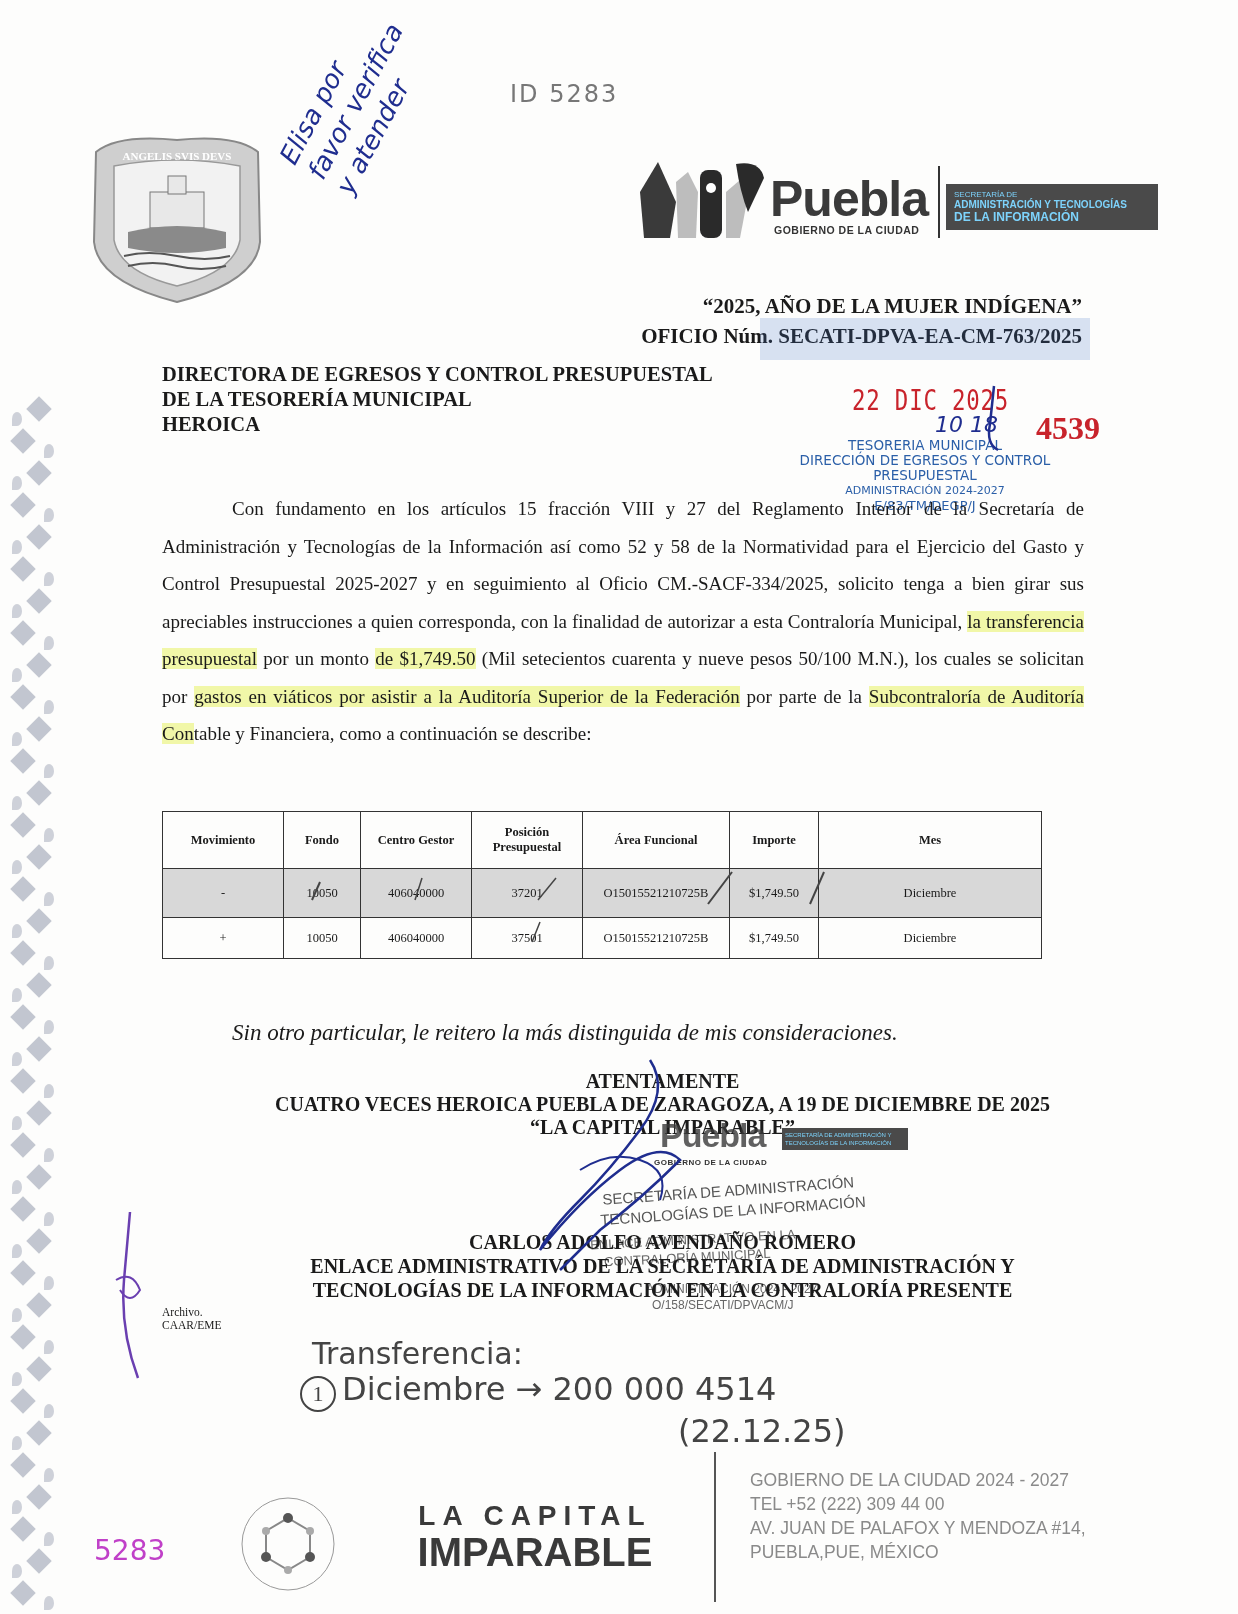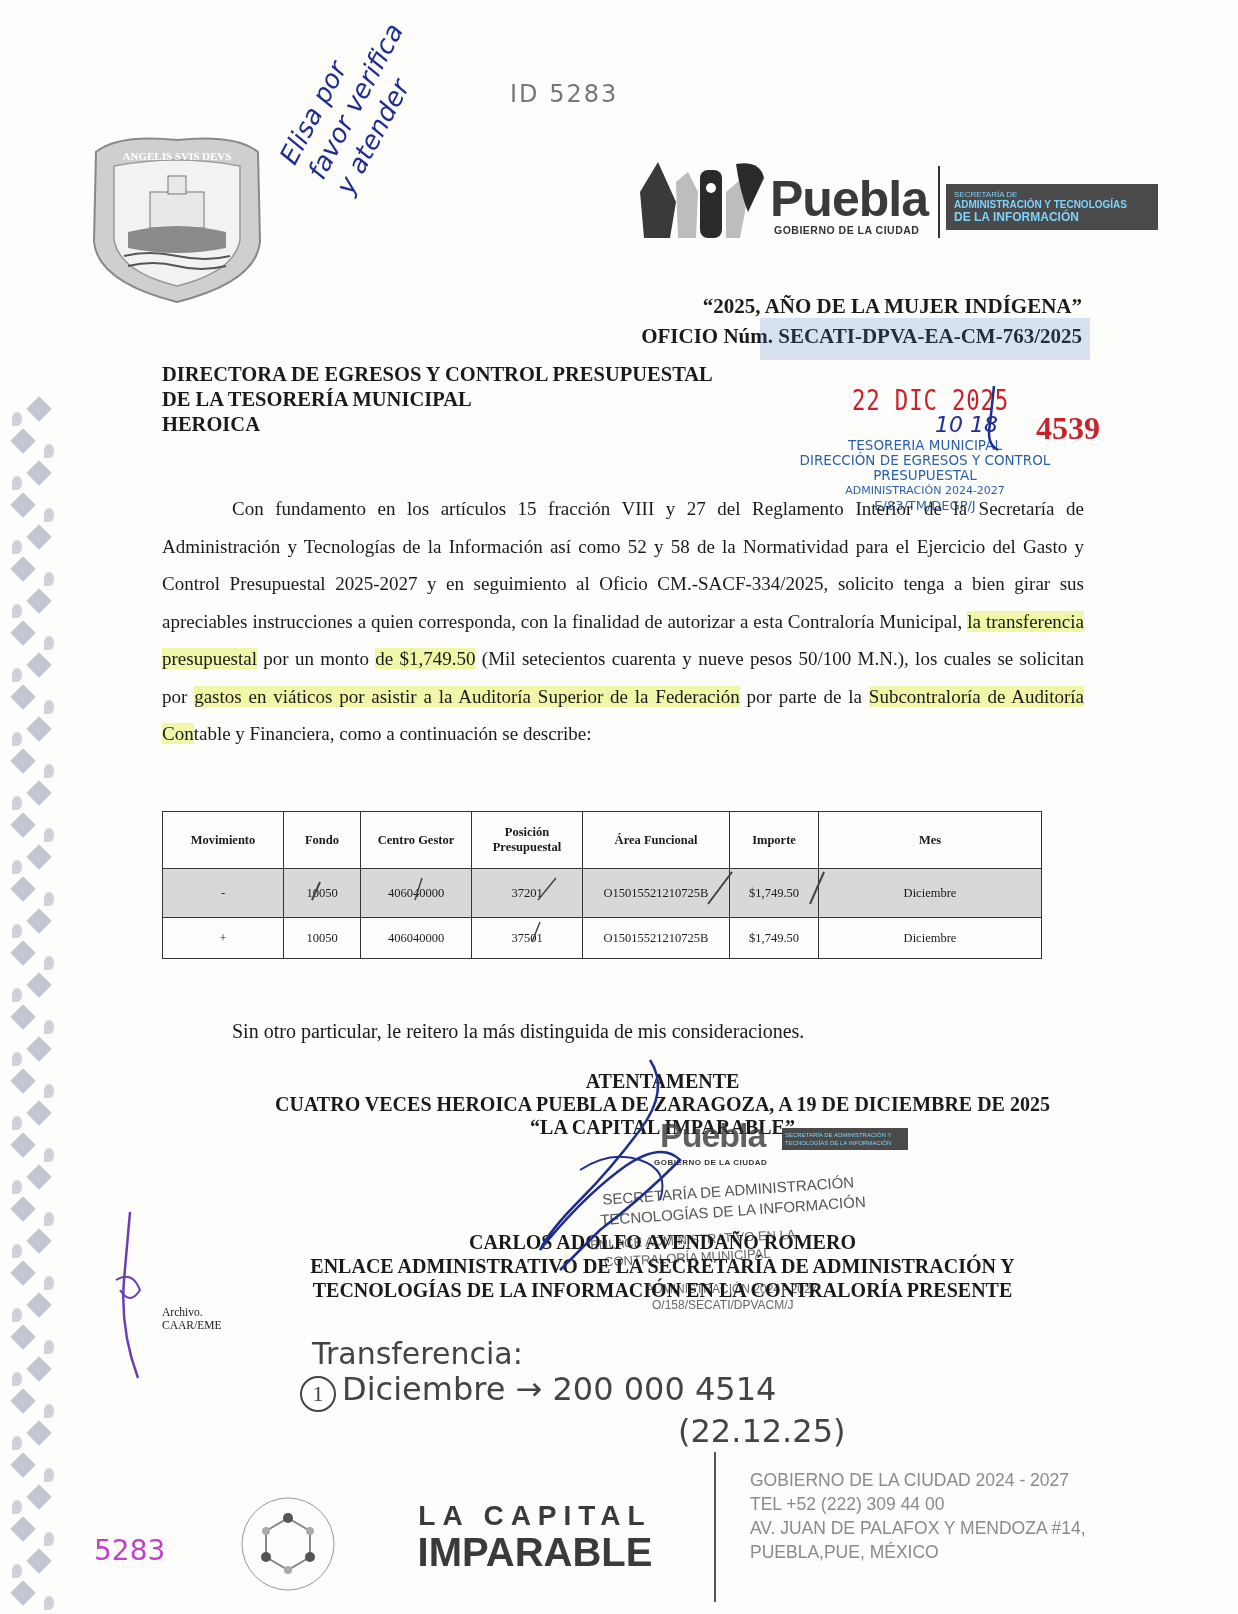--- a/index.html
+++ b/index.html
@@ -36,21 +36,21 @@
   .para { left:162px; top:490px; width:922px; font-size:19px; line-height:37.5px; text-align:justify; }
   .para p { margin:0; text-indent:70px; }
   .hl { background:rgba(236,244,140,0.75); }
 
   table.t { position:absolute; left:162px; top:811px; width:880px; border-collapse:collapse; font-size:12.5px; }
   table.t th, table.t td { border:1.5px solid #333; text-align:center; padding:0 4px; }
   table.t th { height:56px; font-weight:bold; }
   table.t tr.r1 td { height:48px; background:#d8d8d8; }
   table.t tr.r2 td { height:40px; }
 
-  .close { font-size:20px; }
+  .close { font-size:23px;font-style:italic; }
   .sig-block { text-align:center; font-size:20px; font-weight:bold; line-height:23px; }
 
   .footer-info { left:750px; top:1468px; color:#8a8a8a; font-family:"Liberation Sans", sans-serif; font-size:17.5px; line-height:24px; }
 </style>
 </head>
 <body>
 
 <div id="border" class="abs">
     <div class="diamond" style="left: 20px; top: 0px;"></div>
     <div class="leaf" style="left: 2px; top: 12px;"></div>

